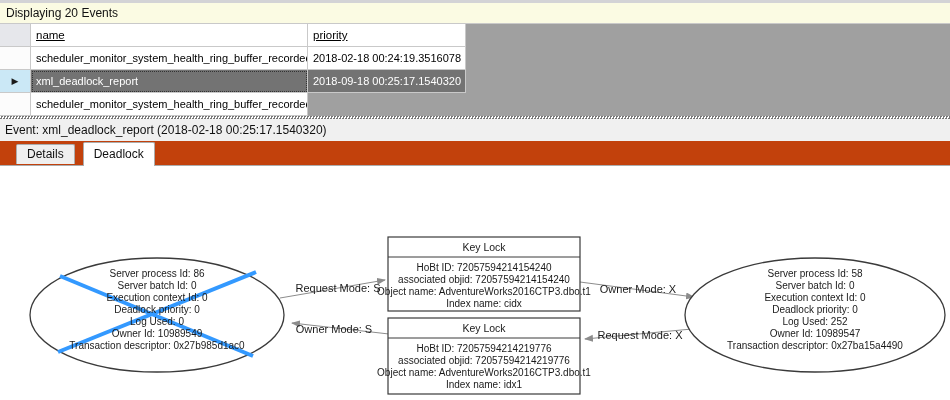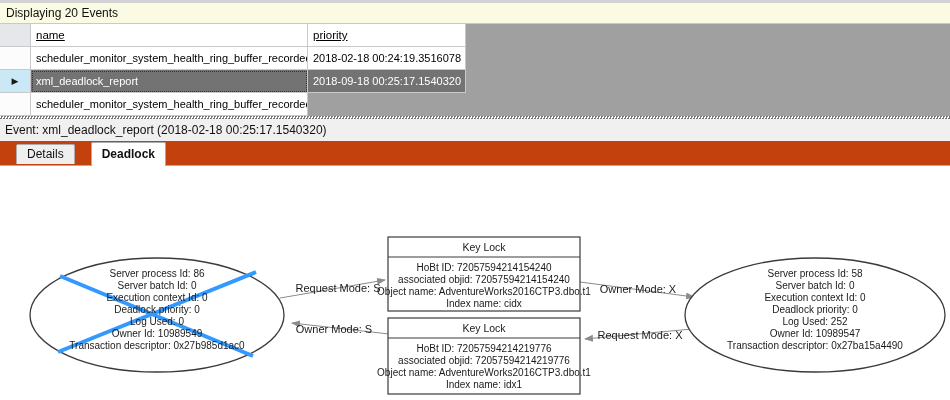--- a/index.html
+++ b/index.html
@@ -42,23 +42,22 @@
   }
 
   
   .tab-strip { height:25px; background:#c2410c; display:flex; align-items:center; padding-left:16px; position:relative; }
   .tab {
     font-size:12px; color:#111; border:1px solid #ACACAC; border-bottom:none;
     padding:2px 10px 3px 10px; background:#EFEFEF; height:20px; position:relative; z-index:1;
     border-radius:2px 2px 0 0;
   }
   .tab.active {
-    background:#fff; height:24px; padding-top:4px; z-index:3; margin-left:16px;
+    background:#fff; height:24px; padding-top:4px; z-index:3; margin-left:8px;
     box-shadow:0 1px 0 #fff;
-    font-weight:bold;
   }
   .tab-strip::after {
     content:""; position:absolute; left:0; right:0; bottom:0; height:1px; background:#ACACAC; z-index:2;
   }
 
   
   .graph-pane { position:relative; width:950px; height:234px; background:#fff; }
   .graph-pane svg { display:block; }
   text { fill:#1a1a1a; }
   .node-text { font-size:10px; font-family:"Liberation Sans", sans-serif; }

